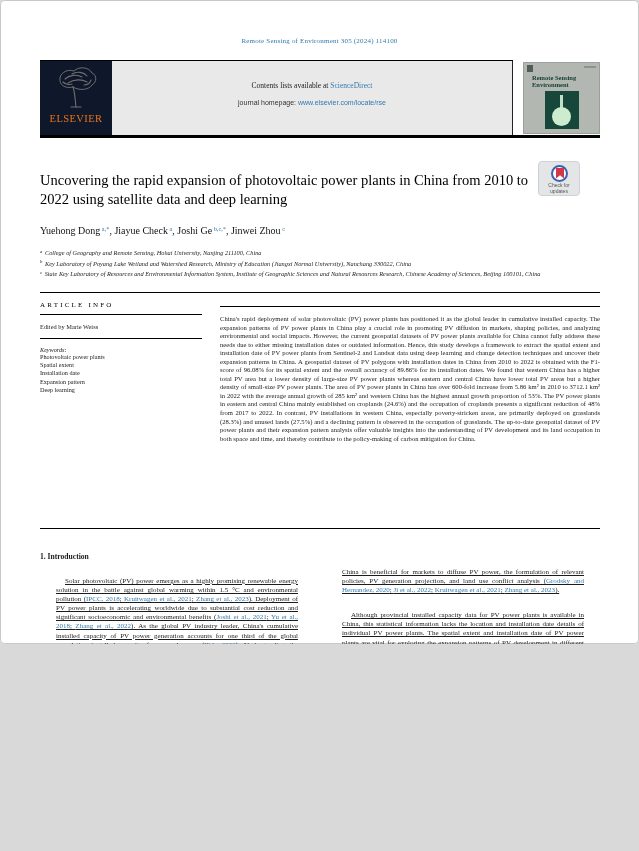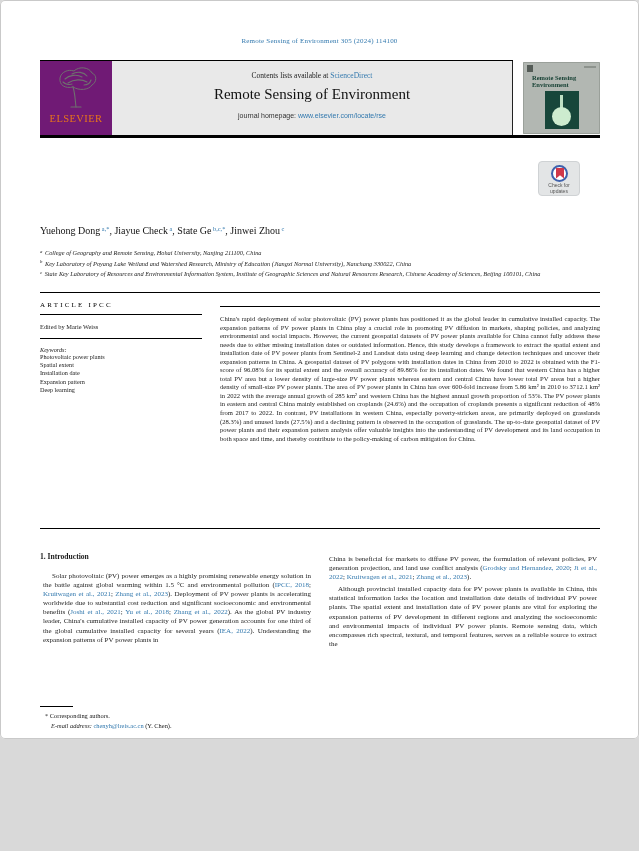--- a/index.html
+++ b/index.html
@@ -1,37 +1,37 @@
 <!DOCTYPE html>
 <html style="--blue: #3379ae; --orange: #e8751a; --green: #17463a;"><head>
 <meta charset="utf-8">
 <style>
   html,body{margin:0;padding:0;background:#d9d9d9;}
   .page{
-    position:relative;width:639px;height:739px;background:#fff;
+    position:relative;width:639px;height:644px;background:#fff;
     font-family:"Liberation Serif", serif;color:#1a1a1a;overflow:hidden;
     border-radius:5px;box-shadow:inset 0 0 0 1px #c9c9c9;
   }
   .abs{position:absolute;}
   .lnk{color:var(--blue,#3379ae);}
   .it{font-style:italic;}
 
   
   #journal-ref{top:37px;left:0;right:0;text-align:center;font-size:7px;color:var(--blue);letter-spacing:.2px;}
 
   
   #masthead{top:60px;left:40px;width:560px;height:78px;}
   #mast-rule-top{position:absolute;top:0;left:0;width:473px;height:1px;background:#000;}
   #mast-band{position:absolute;top:1px;left:0;width:472px;height:74px;background:#e9e9e9;border-right:1px solid #222;}
   #mast-rule-bottom{position:absolute;top:75px;left:0;width:560px;height:3px;background:#000;}
-  #logo-box{position:absolute;top:0;left:0;width:72px;height:74px;background:#701a75;text-align:center;}
+  #logo-box{position:absolute;top:0;left:0;width:72px;height:74px;background:#0f172a;text-align:center;}
   #logo-box svg{margin-top:4px;}
   #elsevier-wordmark{font-size:10.5px;color:var(--orange,#e8751a);letter-spacing:.4px;margin-top:0;font-weight:400;}
   #mast-center{position:absolute;left:72px;right:0;top:0;bottom:0;text-align:center;}
-  #contents-line{margin-top:10px;font-size:7.5px;color:#222;}
+  #contents-line{margin-top:20px;font-size:7.5px;color:#222;}
   #mast-journal-title{margin-top:6px;font-size:15px;color:#111;}
   #homepage-line{margin-top:9px;font-size:7px;font-family:"Liberation Sans",sans-serif;color:#333;}
 
   
   #journal-cover{position:absolute;top:2px;left:483px;width:77px;height:72px;background:#b2b7b2;border-radius:1px;box-shadow:inset 0 0 0 1px #9aa09a;}
   #cover-crest{position:absolute;top:3px;left:4px;width:6px;height:7px;background:#3d4540;opacity:.8;}
   #cover-vol{position:absolute;top:4px;right:4px;width:12px;height:2px;background:#8d938d;}
   #cover-title{position:absolute;top:12px;left:9px;font-size:6.5px;line-height:7px;color:#143f32;font-weight:bold;}
   #cover-art{position:absolute;left:22px;top:29px;width:34px;height:38px;background:var(--green,#17463a);}
   #cover-art .stem{position:absolute;left:15px;top:4px;width:3px;height:14px;background:#bfe0c4;}
@@ -65,21 +65,21 @@
   .kw{font-size:6.2px;line-height:8.2px;}
   #abstract-text{margin-top:8px;font-size:6.6px;line-height:8.55px;text-align:justify;color:#1c1c1c;}
 
   #rule-abs{top:528px;left:40px;width:560px;}
 
   
   #body-cols{top:552px;left:40px;width:560px;display:flex;}
   #col-left{width:274px;flex:none;}
   #col-right{width:274px;margin-left:12px;flex:none;}
   #intro-heading{font-size:7.6px;font-weight:bold;margin:0 0 11px 0;}
-  .para{margin:3px;font-size:7px;line-height:9.1px;text-align:justify;color:#1c1c1c;}
+  .para{margin:16px;font-size:7px;line-height:9.1px;text-align:justify;color:#1c1c1c;text-decoration:underline;}
   .para.ind{text-indent:9px;}
   .para + .para{margin-top:0;}
 
   
   #footnote{top:706px;left:40px;width:320px;font-size:6.4px;line-height:9.5px;}
   #footnote-divider{width:33px;height:1px;background:#000;margin-bottom:4px;}
   #corresponding-note{padding-left:5px;}
   #email-line{padding-left:11px;}
 
   
@@ -107,21 +107,20 @@
           <path d="M21 9 C26 6 33 7 36 11"></path>
           <path d="M12 17 C14 19 18 20 21 19"></path>
           <path d="M33 20 C36 20 39 18 40 15"></path>
         </svg>
         <div id="elsevier-wordmark">ELSEVIER</div>
       </div>
       <div id="mast-center">
         <div id="contents-line">
           <span>Contents lists available at </span><span class="lnk">ScienceDirect</span>
         </div>
-        <div id="mast-journal-title">Remote Sensing of Environment</div>
         <div id="homepage-line">
           <span>journal homepage: </span><span class="lnk">www.elsevier.com/locate/rse</span>
         </div>
       </div>
     </div>
     <div id="journal-cover">
       <div id="cover-crest"></div>
       <div id="cover-vol"></div>
       <div id="cover-title">
         <div>Remote Sensing</div>
@@ -137,34 +136,35 @@
 
   <div id="check-badge" class="abs">
     <div id="badge-circle">
       <svg width="8" height="11" viewBox="0 0 8 11">
         <path d="M0,0 h8 v10.5 l-4,-3.2 l-4,3.2 z" fill="#d0384a"></path>
       </svg>
     </div>
     <div id="badge-label">Check for updates</div>
   </div>
 
-
-  <div id="authors-line" class="abs"><span>Yuehong Dong</span><span class="asup"> a,*</span>, <span>Jiayue Check</span><span class="asup"> a</span>, <span>State Ge</span><span class="asup"> b,c,*</span>, <span>Jinwei Zhou</span><span class="asup"> c</span></div>
+  <div id="article-title" class="abs">Uncovering the rapid expansion of photovoltaic power plants in China from 2010 to 2022 using satellite data and deep learning</div>
+
+  <div id="authors-line" class="abs"><span>Yuehong Dong</span><span class="asup"> a,*</span>, <span>Jiayue Check</span><span class="asup"> a</span>, <span>Joshi Ge</span><span class="asup"> b,c,*</span>, <span>Jinwei Zhou</span><span class="asup"> c</span></div>
 
   <div id="affiliations" class="abs">
       <div><span class="affsup">a</span> College of Geography and Remote Sensing, Hohai University, Nanjing 211100, China</div>
       <div><span class="affsup">b</span> Key Laboratory of Poyang Lake Wetland and Watershed Research, Ministry of Education (Jiangxi Normal University), Nanchang 330022, China</div>
       <div><span class="affsup">c</span> State Key Laboratory of Resources and Environmental Information System, Institute of Geographic Sciences and Natural Resources Research, Chinese Academy of Sciences, Beijing 100101, China</div>
     </div>
 
   <div id="rule-affil" class="abs hrule"></div>
 
   <div id="info-abs" class="abs">
     <div id="article-info-col">
-      <div class="sec-head">ARTICLE IPCC</div>
+      <div class="sec-head">ARTICLE INFO</div>
       <div class="head-rule"></div>
       <div id="edited-by">Edited by Marie Weiss</div>
       <div id="edited-rule"></div>
       <div id="keywords-label">Keywords:</div>
       <div id="keywords-list">
           <div class="kw">Photovoltaic power plants</div>
           <div class="kw">Spatial extent</div>
           <div class="kw">Installation date</div>
           <div class="kw">Expansion pattern</div>
           <div class="kw">Deep learning</div>

